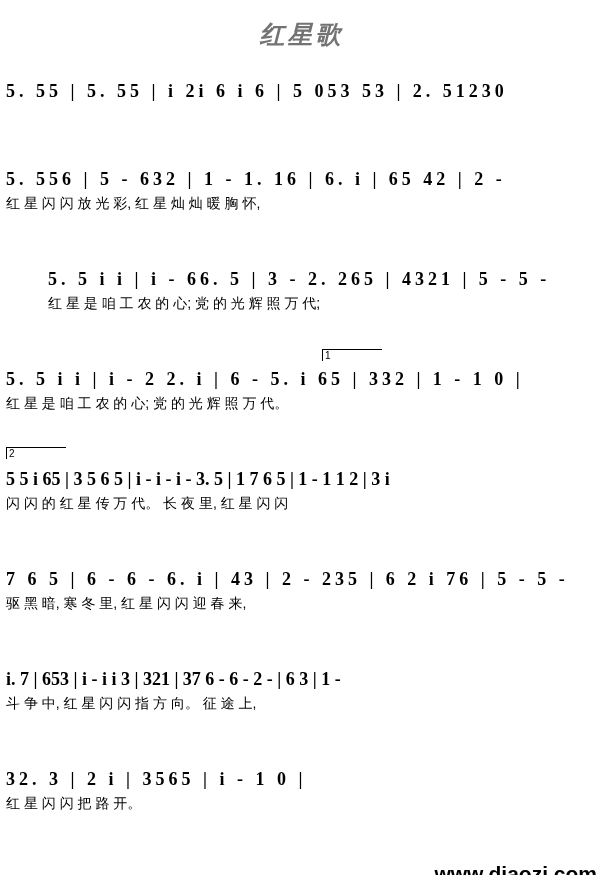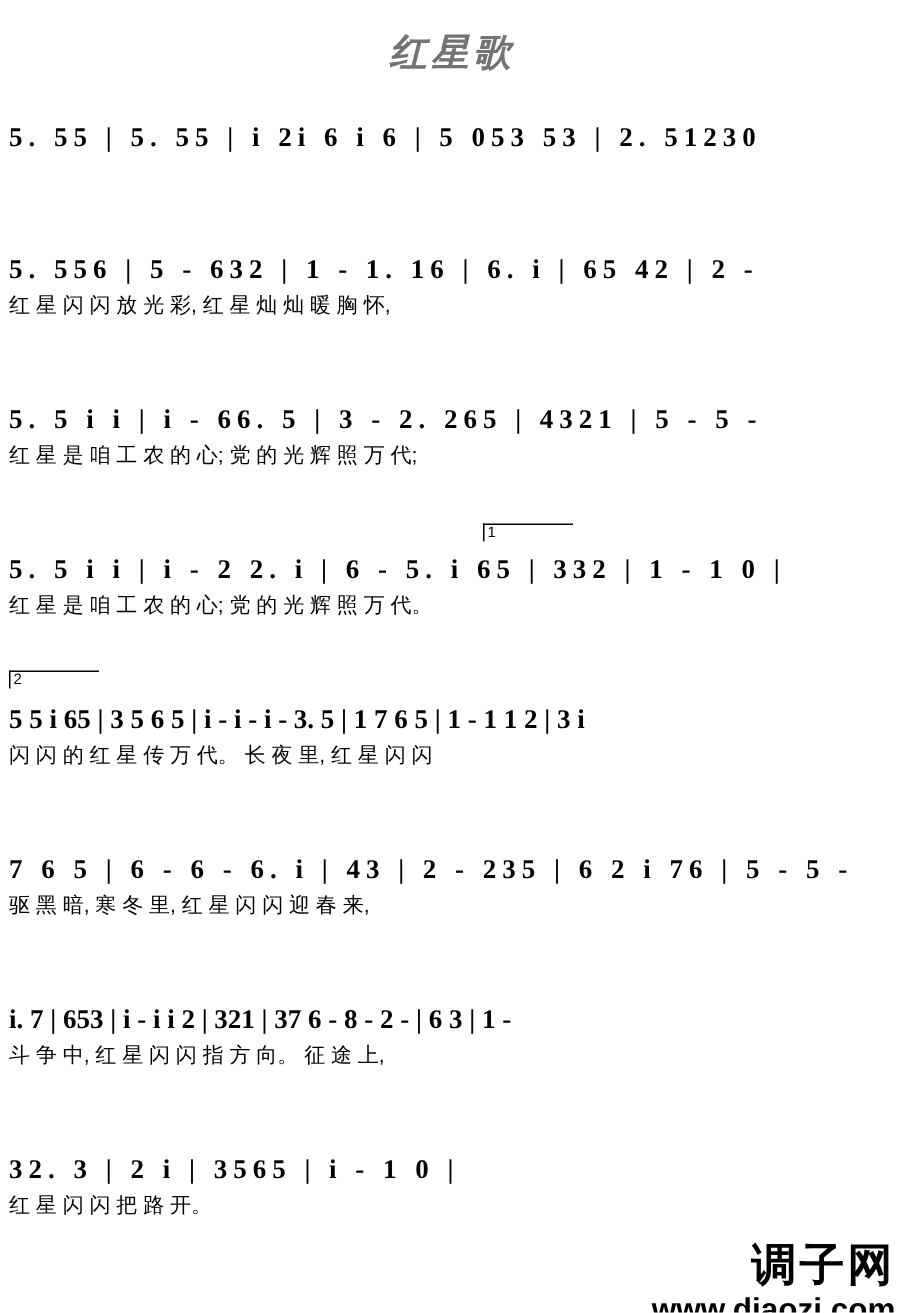--- a/index.html
+++ b/index.html
@@ -112,21 +112,21 @@
     <div class="line" style="height:88px;">
       <div class="notes sp1">5.  55 | 5.  55 | i  2i 6  i 6 | 5  053 53 | 2.  51230</div>
       <div class="lyr"></div>
     </div>
 
     <div class="line" style="height:100px;">
       <div class="notes sp1">5.  556 | 5 - 632 | 1 - 1.  16 | 6.  i | 65 42 | 2 -</div>
       <div class="lyr">红    星 闪   闪    放 光   彩,     红   星 灿  灿      暖 胸   怀,</div>
     </div>
 
-    <div class="line" style="height:100px;">
+    <div class="line" style="height:100px;margin-left:42px;">
       <div class="notes sp1">5.  5 i i | i - 66.  5 | 3 - 2.  265 | 4321 | 5 - 5 -</div>
       <div class="lyr">红    星 是 咱   工 农    的 心;     党    的 光 辉  照  万   代;</div>
     </div>
 
     <div class="line" style="height:100px;">
       <div class="repeat-box" style="left:322px; top:-16px; width:60px;">
         <span>1</span>
       </div>
       <div class="notes sp1">5.  5 i i | i - 2 2.  i | 6 - 5.  i 65 | 332 | 1 - 1 0 |</div>
       <div class="lyr">红   星 是 咱   工 农   的 心;     党    的 光 辉 照 万 代。</div>
@@ -139,29 +139,28 @@
       <div class="notes">5  5 i 65 | 3 5 6 5 | i - i - i - 3.  5 | 1 7 6 5 | 1 - 1 1 2 | 3 i</div>
       <div class="lyr">闪   闪 的 红 星   传  万     代。        长     夜     里,      红 星 闪 闪</div>
     </div>
 
     <div class="line" style="height:100px;">
       <div class="notes sp1">7 6 5 | 6 - 6 - 6.  i | 43 | 2 - 235 | 6 2 i 76 | 5 - 5 -</div>
       <div class="lyr">驱 黑   暗,       寒    冬    里,     红 星 闪 闪 迎 春   来,</div>
     </div>
 
     <div class="line" style="height:100px;">
-      <div class="notes">i.  7 | 653 | i - i i 2 | 321 | 37 6 - 8 - 2 - | 6 3 | 1 -</div>
+      <div class="notes">i.  7 | 653 | i - i i 3 | 321 | 37 6 - 6 - 2 - | 6 3 | 1 -</div>
       <div class="lyr">斗   争   中,     红 星 闪 闪   指 方  向。     征     途      上,</div>
     </div>
 
     <div class="line" style="height:70px;">
       <div class="notes sp1">32.  3 | 2 i | 3565 | i - 1 0 |</div>
       <div class="lyr">红    星 闪 闪 把  路   开。</div>
     </div>
 
   </div>
 
   <div class="watermark">
-    <div class="wm-cn">调子网</div>
     <div class="wm-url">www.diaozi.com</div>
   </div>
 
 </div>
 
 </body></html>

